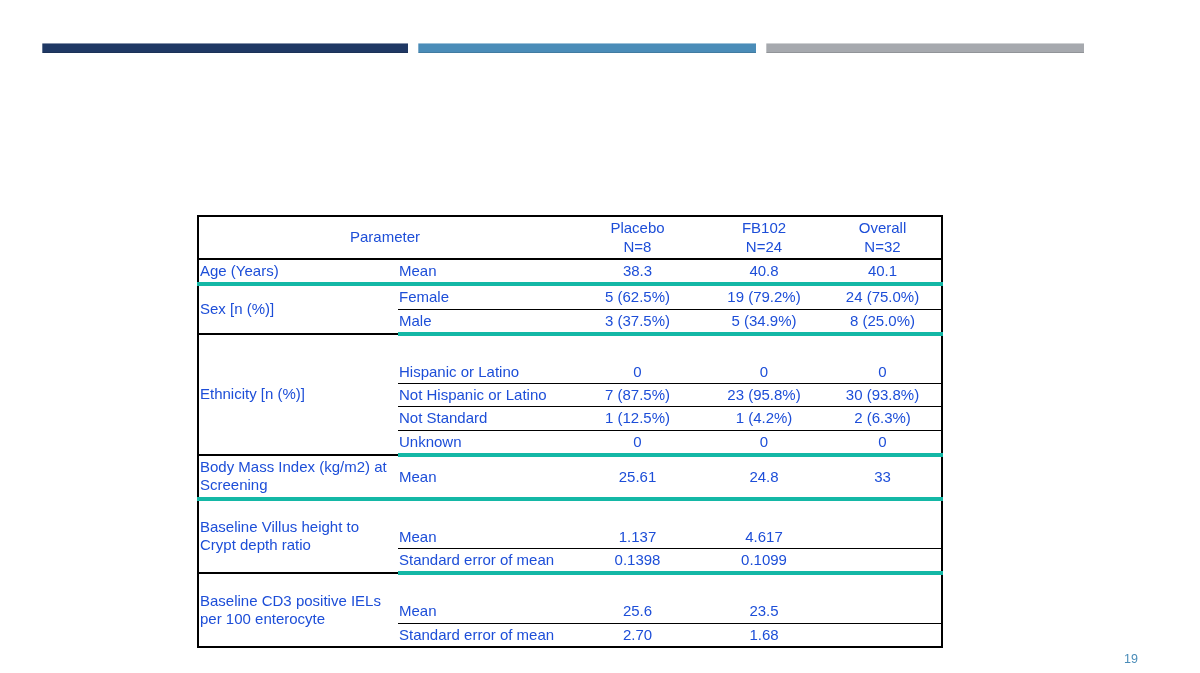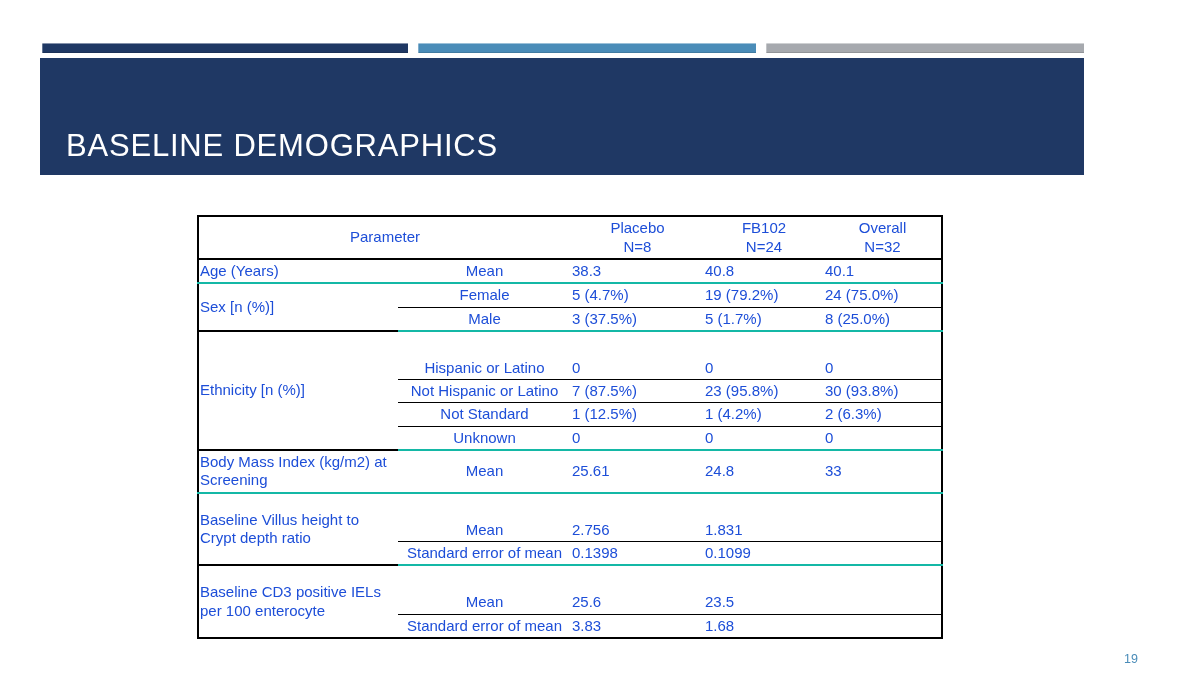--- a/index.html
+++ b/index.html
@@ -68,24 +68,24 @@
     line-height: 1.22;
     padding: 2px 1px;
     overflow: hidden;
   }
   tr.r-head { height: 43px; }
   tr.r-head th { border-bottom: 2px solid #000; text-align: center; }
   th.param-head { text-align: center; }
   .col-head div { text-align: center; }
 
   td.param { text-align: left; padding-left: 6px; padding-right: 1px; }
-  td.sub   { text-align: center; padding-left: 5px; margin-top: 8px; }
-  td.val   { text-align: left; }
-
-  tr.full-sep > td { border-bottom: 2px solid #14b8a6; }
+  td.sub   { text-align: left; padding-left: 5px; margin-top: 8px; }
+  td.val   { text-align: center; }
+
+  tr.full-sep > td { border-bottom: 4px solid #14b8a6; }
   tr.sub-sep  > td.sub, tr.sub-sep > td.val { border-bottom: 1.5px solid #000; }
   td.param { border-bottom: 2px solid #000; }
 
   tr.r22 { height: 22px; }
   tr.r23 { height: 23px; }
   tr.r24 { height: 24px; }
   tr.r31 { height: 31px; }
   tr.r32 { height: 32px; }
   tr.r43 { height: 33px; }
   tr.pad-top > td.sub, tr.pad-top > td.val { padding-top: 27px; }
@@ -101,23 +101,20 @@
 </style>
 </head>
 <body>
 
 <div class="slide">
 
   <div class="accent-bar bar-navy"></div>
   <div class="accent-bar bar-blue"></div>
   <div class="accent-bar bar-gray"></div>
 
-  <div class="title-band">
-    <div class="slide-title">BASELINE DEMOGRAPHICS</div>
-  </div>
 
   <div class="table-wrap">
     <table class="demo">
       <colgroup>
         <col style="width:200px">
           <col style="width:173px">
           <col style="width:133px">
           <col style="width:120px">
           <col style="width:118px">
       </colgroup>
@@ -143,28 +140,28 @@
         <td class="param">Age (Years)</td>
         <td class="sub">Mean</td>
         <td class="val">38.3</td>
         <td class="val">40.8</td>
         <td class="val">40.1</td>
       </tr>
 
       <tr class="sub-sep r22">
         <td class="param" rowspan="2">Sex [n (%)]</td>
         <td class="sub">Female</td>
-        <td class="val">5 (4.7%)</td>
+        <td class="val">5 (62.5%)</td>
         <td class="val">19 (79.2%)</td>
         <td class="val">24 (75.0%)</td>
       </tr>
       <tr class="full-sep r22">
         <td class="sub">Male</td>
         <td class="val">3 (37.5%)</td>
-        <td class="val">5 (1.7%)</td>
+        <td class="val">5 (34.9%)</td>
         <td class="val">8 (25.0%)</td>
       </tr>
 
       <tr class="sub-sep pad-top r32">
         <td class="param" rowspan="4">Ethnicity [n (%)]</td>
         <td class="sub">Hispanic or Latino</td>
         <td class="val">0</td>
         <td class="val">0</td>
         <td class="val">0</td>
       </tr>
@@ -191,41 +188,41 @@
         <td class="param">Body Mass Index (kg/m2) at Screening</td>
         <td class="sub">Mean</td>
         <td class="val">25.61</td>
         <td class="val">24.8</td>
         <td class="val">33</td>
       </tr>
 
       <tr class="sub-sep pad-top r31">
         <td class="param" rowspan="2">Baseline Villus height to Crypt depth ratio</td>
         <td class="sub">Mean</td>
-        <td class="val">2.756</td>
-        <td class="val">1.831</td>
+        <td class="val">1.137</td>
+        <td class="val">4.617</td>
         <td class="val"></td>
       </tr>
       <tr class="full-sep r24">
         <td class="sub">Standard error of mean</td>
         <td class="val">0.1398</td>
         <td class="val">0.1099</td>
         <td class="val"></td>
       </tr>
 
       <tr class="sub-sep pad-top r31">
         <td class="param" rowspan="2">Baseline CD3 positive IELs per 100 enterocyte</td>
         <td class="sub">Mean</td>
         <td class="val">25.6</td>
         <td class="val">23.5</td>
         <td class="val"></td>
       </tr>
       <tr class="r23">
         <td class="sub">Standard error of mean</td>
-        <td class="val">3.83</td>
+        <td class="val">2.70</td>
         <td class="val">1.68</td>
         <td class="val"></td>
       </tr>
     </tbody>
       </table>
   </div>
 
   <div class="page-number">19</div>
 
 </div>

